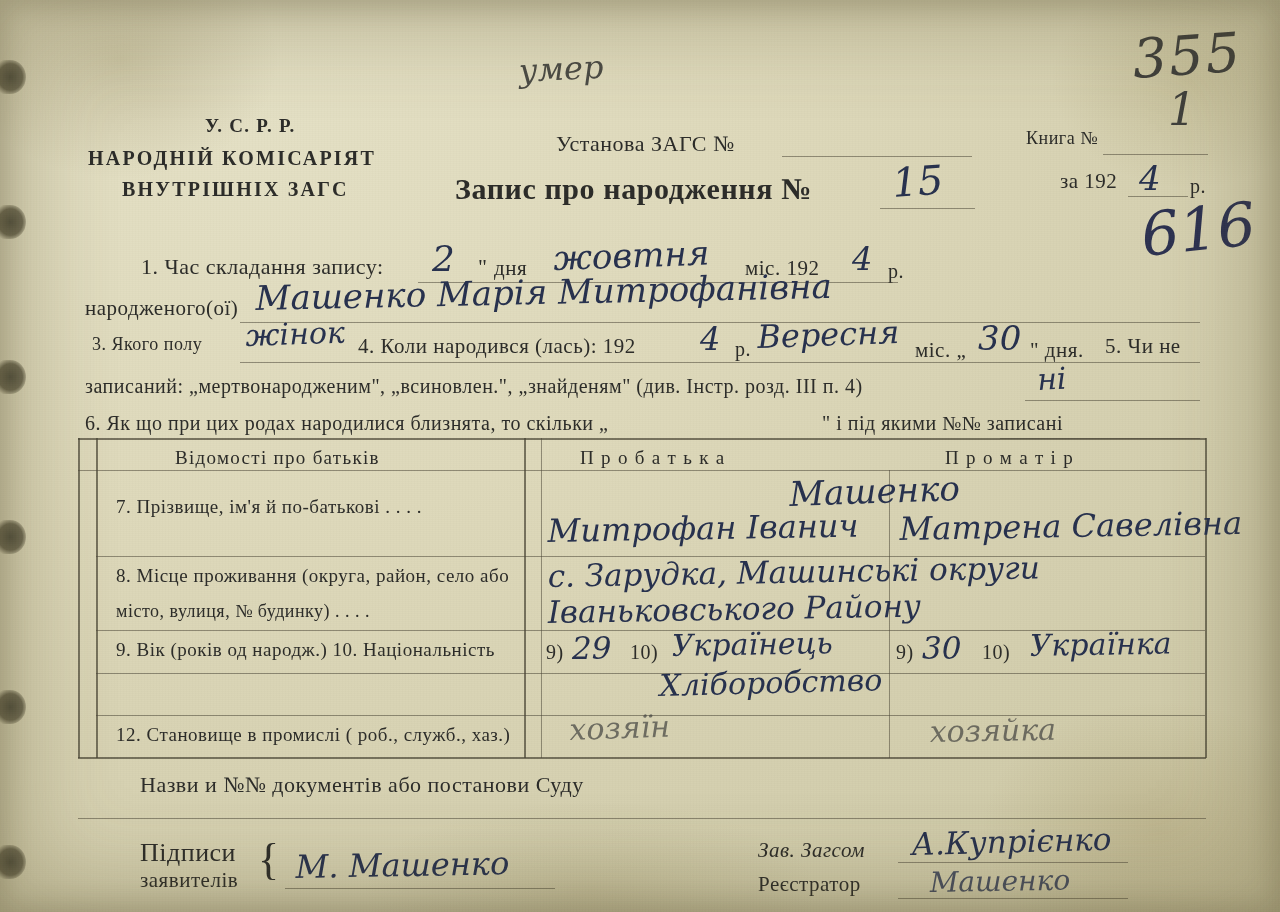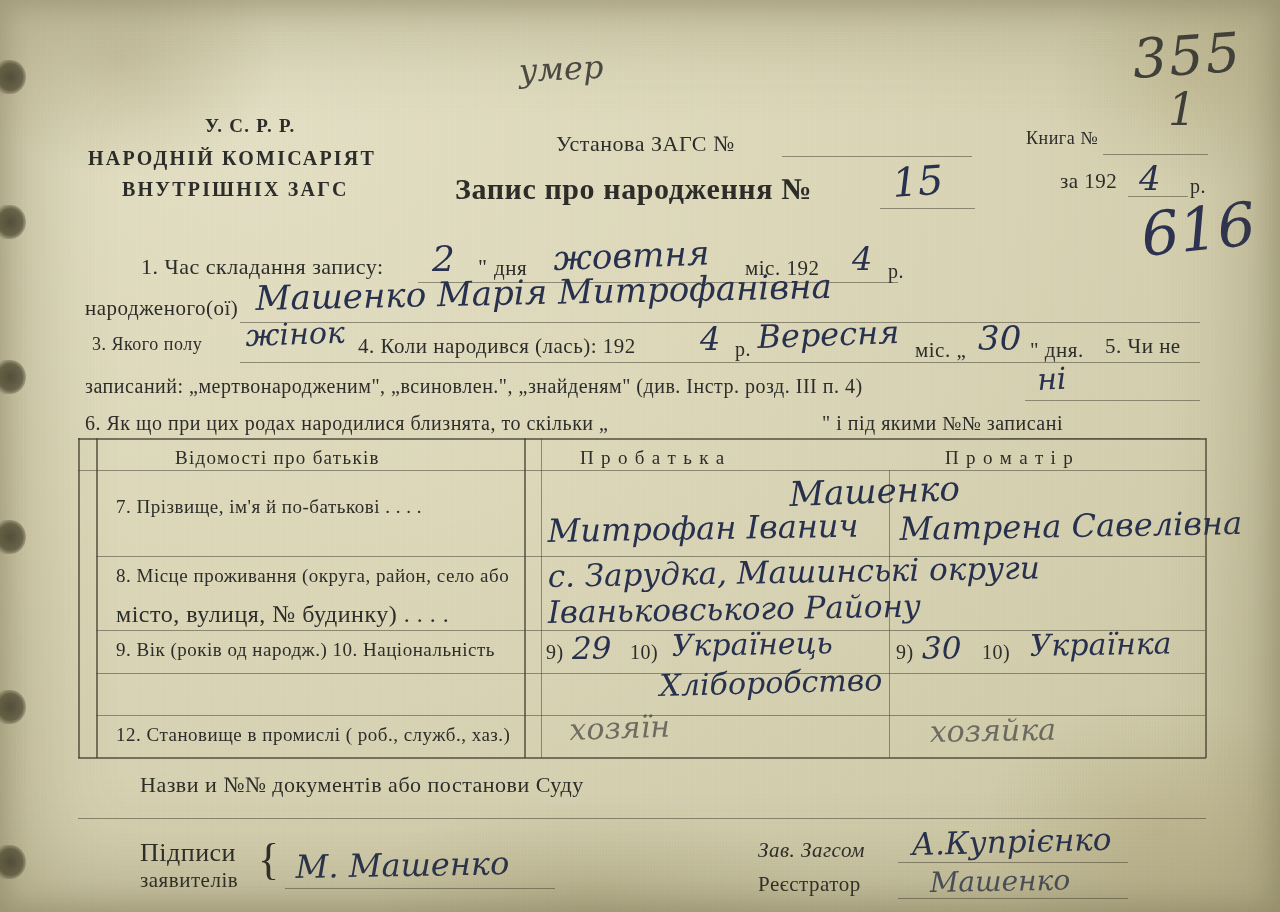--- a/index.html
+++ b/index.html
@@ -182,21 +182,21 @@
   <div class="txt sp2" style="left:175px;top:447px;font-size:19px;">Відомості про батьків</div>
   <div class="txt sp2" style="left:580px;top:447px;font-size:19px;">П р о   б а т ь к а</div>
   <div class="txt sp2" style="left:945px;top:447px;font-size:19px;">П р о   м а т і р</div>
 
   <div class="txt" style="left:116px;top:496px;font-size:19px;text-align:center;">7. Прізвище, ім'я й по-батькові .   .   .   .</div>
   <div class="hand dk" style="left:790px;top:474px;font-size:34px;transform:rotate(-2deg);">Машенко</div>
   <div class="hand dk" style="left:548px;top:512px;font-size:32px;transform:rotate(-1deg);">Митрофан Іванич</div>
   <div class="hand dk" style="left:900px;top:510px;font-size:32px;transform:rotate(-1deg);">Матрена Савелівна</div>
 
   <div class="txt" style="left:116px;top:565px;font-size:19px;">8. Місце проживання (округа,  район,  село або</div>
-  <div class="txt" style="left:116px;top:601px;font-size:24px;text-align:right;">місто, вулиця, № будинку)   .    .    .    .</div>
+  <div class="txt" style="left:116px;top:601px;font-size:18px;text-align:right;">місто, вулиця, № будинку)   .    .    .    .</div>
   <div class="hand dk" style="left:548px;top:558px;font-size:31px;transform:rotate(-1deg);">с. Зарудка, Машинські округи</div>
   <div class="hand dk" style="left:548px;top:594px;font-size:31px;transform:rotate(-1deg);">Іваньковського Району</div>
 
   <div class="txt" style="left:116px;top:639px;font-size:19px;">9. Вік (років од народж.)  10. Національність</div>
   <div class="txt" style="left:546px;top:641px;font-size:20px;">9)</div>
   <div class="hand dk" style="left:572px;top:630px;font-size:31px;">29</div>
   <div class="txt" style="left:630px;top:641px;font-size:20px;">10)</div>
   <div class="hand dk" style="left:672px;top:628px;font-size:30px;transform:rotate(-1deg);">Українець</div>
   <div class="txt" style="left:896px;top:641px;font-size:20px;">9)</div>
   <div class="hand dk" style="left:922px;top:630px;font-size:31px;">30</div>

